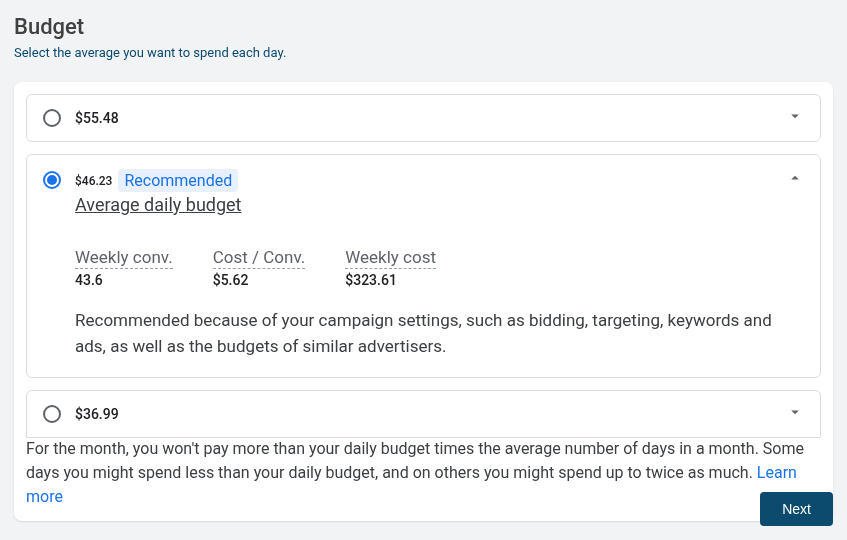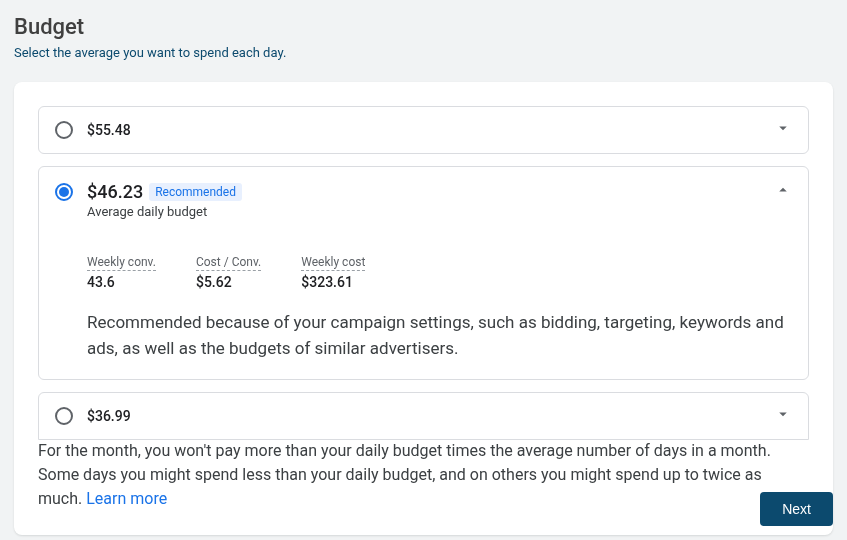--- a/index.html
+++ b/index.html
@@ -20,21 +20,21 @@
       margin-bottom: 6px;
     }
     .header-subtitle {
       font-size: 13px;
       color: #0c4a6e;
       margin-bottom: 22px;
     }
     .card {
       background: #fff;
       border-radius: 8px;
-      padding: 24px;
+      padding: 12px;
       box-shadow: 0 1px 2px rgba(60,64,67,0.15);
     }
     .option {
       border: 1px solid #dadce0;
       border-radius: 6px;
       margin-bottom: 12px;
       background: #fff;
     }
     .option-header {
       display: flex;
@@ -73,50 +73,51 @@
     .chevron {
       color: #5f6368;
       flex-shrink: 0;
     }
     .option-title-row {
       display: flex;
       align-items: center;
       gap: 6px;
     }
     .option-title {
-      font-size: 18px;
+      font-size: 12px;
       font-weight: 500;
       color: #202124;
     }
     .badge {
       background: #e8f0fe;
       color: #1a73e8;
-      font-size: 12px;
+      font-size: 16px;
       padding: 2px 6px;
       border-radius: 3px;
     }
     .option-sublabel {
-      font-size: 13px;
+      font-size: 18px;
       color: #3c4043;
       margin-top: 2px;
+      text-decoration: underline;
     }
     .option-body-wrap {
       flex: 1;
     }
     .expanded-body {
       padding: 8px 16px 18px 48px;
     }
     .stats {
       display: flex;
       gap: 40px;
       margin-top: 12px;
       margin-bottom: 20px;
     }
     .stat-label {
-      font-size: 12px;
+      font-size: 17px;
       color: #5f6368;
       border-bottom: 1px dashed #9aa0a6;
       display: inline-block;
       padding-bottom: 1px;
       margin-bottom: 3px;
     }
     .stat-value {
       font-size: 14px;
       font-weight: 500;
       color: #202124;

